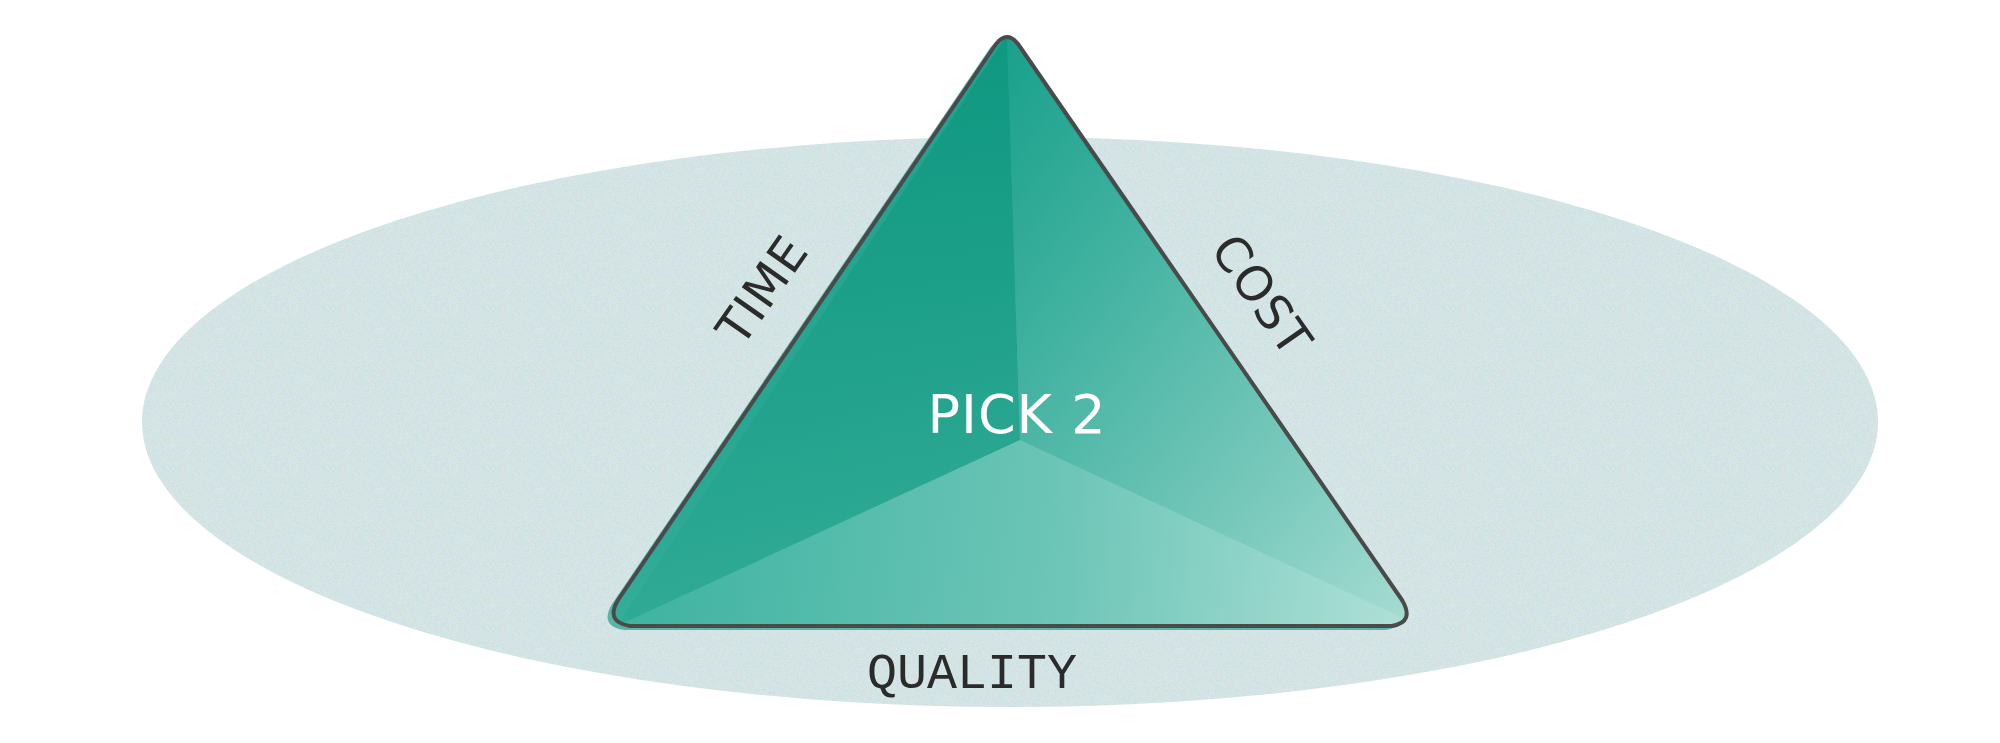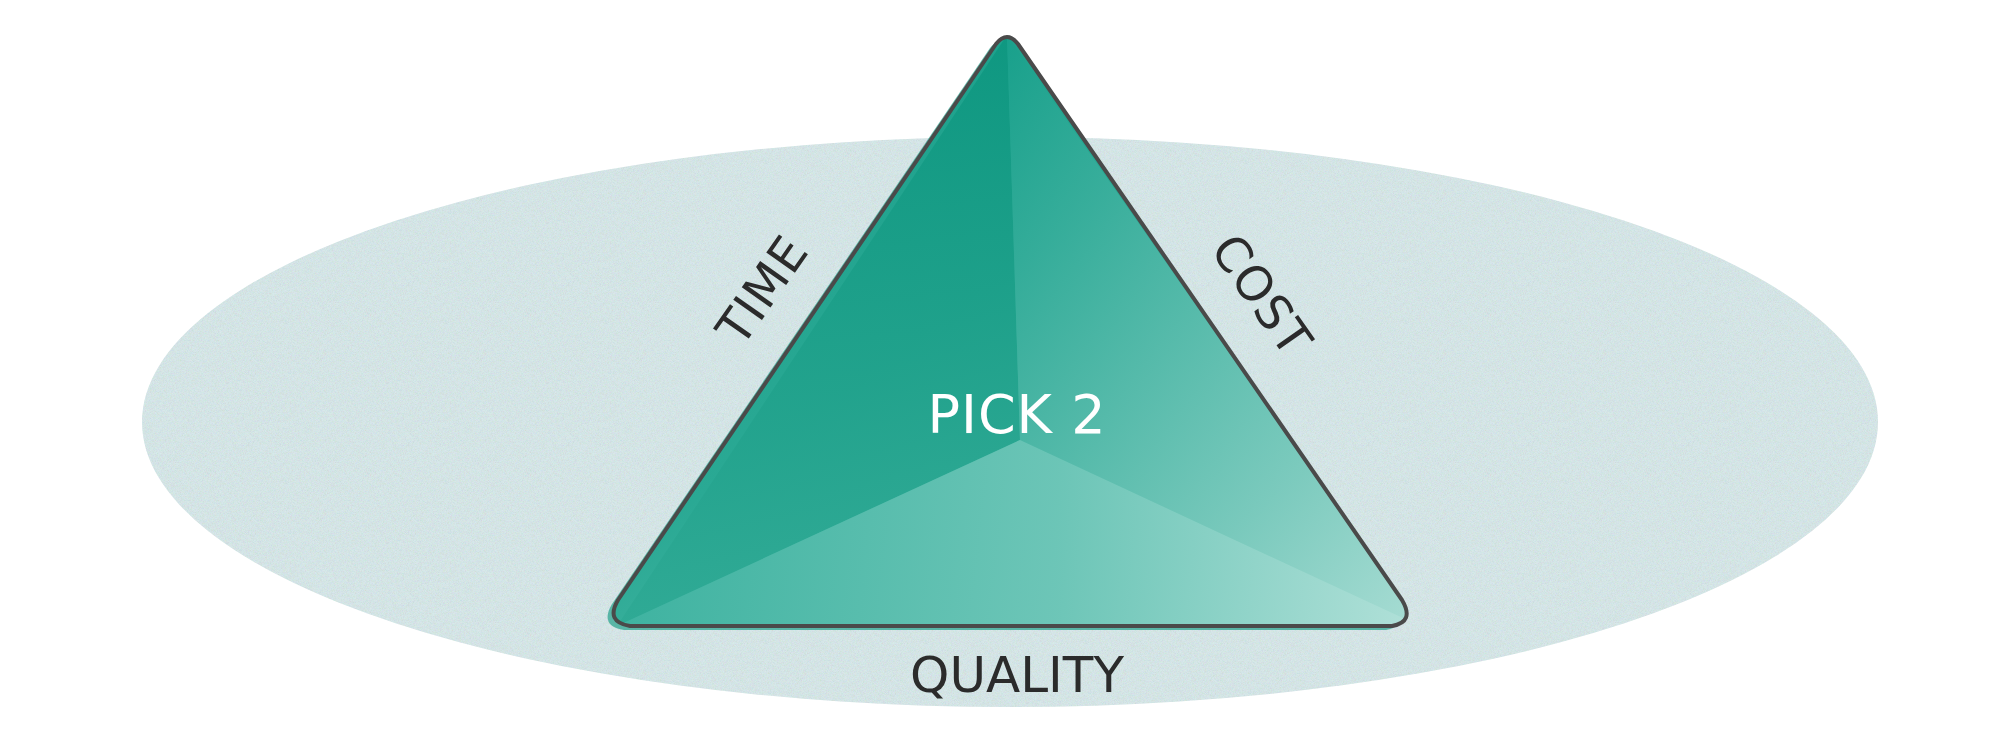--- a/index.html
+++ b/index.html
@@ -69,14 +69,14 @@
 
     <path d="M 996 44 Q 1007 30 1018 44 L 1402 600 Q 1415 622 1392 626 L 630 626 Q 605 622 618 600 Z" fill="none" stroke="#4a4a4a" stroke-width="4" stroke-linejoin="round"></path>
   </svg>
 
   <div class="label center-label" style="left:917px; top:383px; width:200px; text-align:center; font-size:54px; line-height:64px;">PICK 2</div>
 
   <div class="label" style="left:677px; top:262px; width:170px; text-align:center; font-size:48px; line-height:56px; transform: rotate(-55deg);">TIME</div>
 
   <div class="label" style="left:1177px; top:267px; width:170px; text-align:center; font-size:48px; line-height:56px; transform: rotate(55deg);">COST</div>
 
-  <div class="label" style="left:867px; top:645px; width:300px; text-align:center; font-size:50px; line-height:60px; letter-spacing:0px;">QUALITY</div>
+  <div class="label" style="left:867px; top:645px; width:300px; text-align:left; font-size:50px; line-height:60px; letter-spacing:0px;font-family:Liberation Mono, monospace;">QUALITY</div>
 </div>
 
 </body></html>

